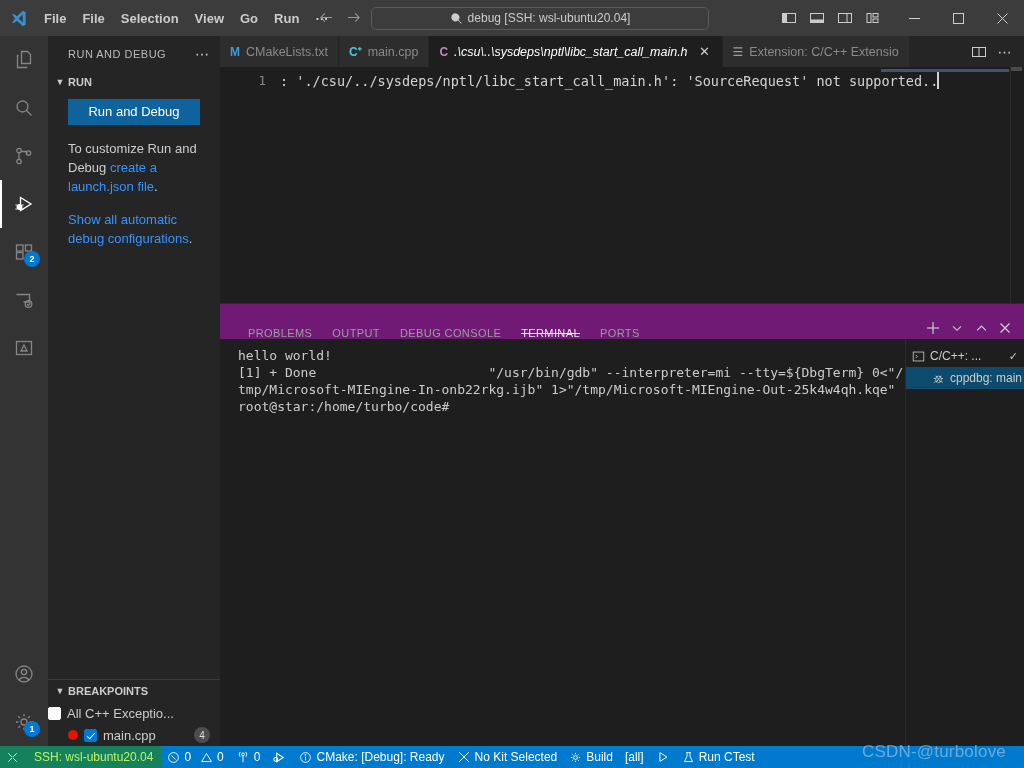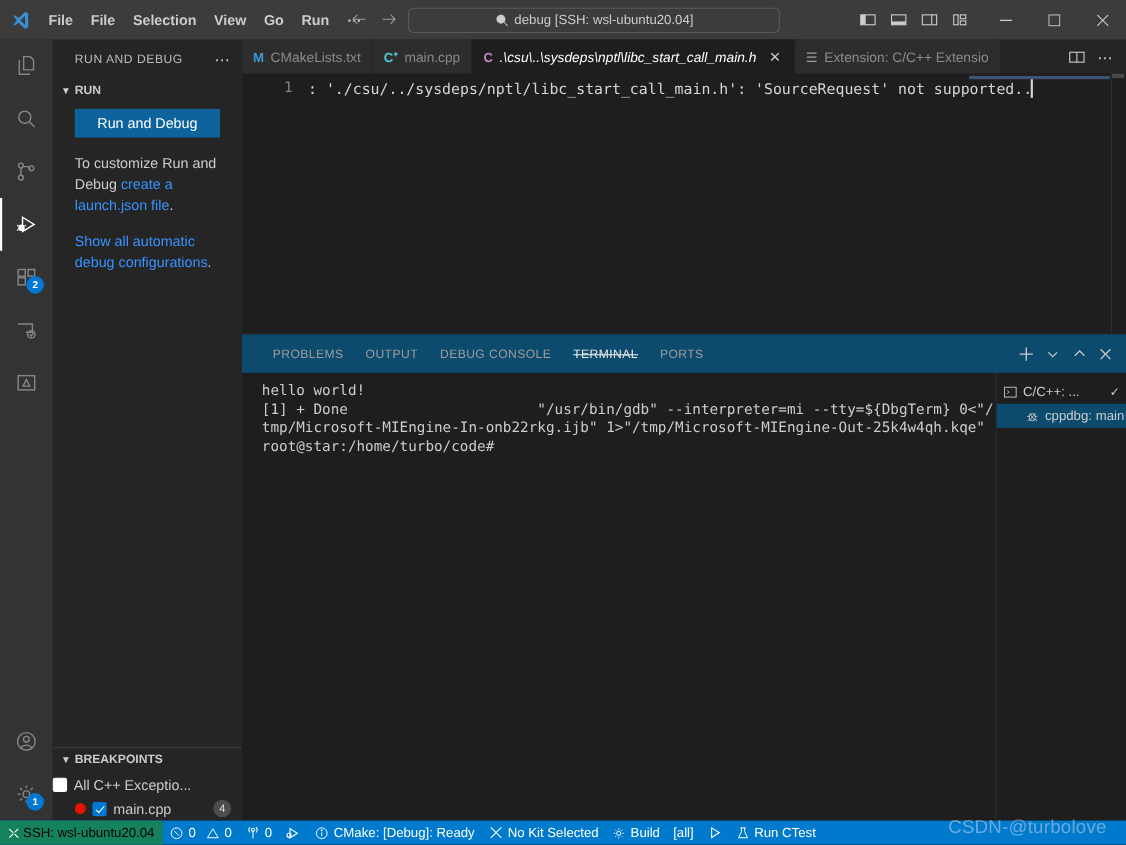--- a/index.html
+++ b/index.html
@@ -168,21 +168,21 @@
     width: 14px; flex: 0 0 14px; background: #1e1e1e; border-left: 1px solid #2b2b2b;
     position: relative;
   }
   .editor-rail .thumb { position: absolute; top: 0; left: 0; right: 2px; height: 4px; background: #4a4a4a; }
   .minimap-strip { position:absolute; top:2px; left:-130px; width:128px; height:3px; background:#3f5372; }
 
   
   .panel { flex: 0 0 auto; height: 443px; display: flex; flex-direction: column; background: #1e1e1e;
            border-top: 1px solid #2b2b2b; }
   .panel-tabs {
-    height: 35px; flex: 0 0 35px; display: flex; align-items: center; background: #0c4a6e;
+    height: 35px; flex: 0 0 35px; display: flex; align-items: flex-end; background: #701a75;
     padding-left: 18px;
   }
   .ptab {
     display: flex; align-items: center; font-size: 11px; letter-spacing: .4px; color: #9d9d9d;
     padding: 0 10px; position: relative; text-transform: uppercase;
   }
   .ptab.active { color: #e7e7e7; }
   .ptab.active::after {
     content: ''; position: absolute; left: 10px; right: 10px; bottom: 5px; height: 1px; background: #e7e7e7;
   }
@@ -204,22 +204,22 @@
   }
   .tl-item.active { background: #0c4a6e; padding-left: 26px; }
   .tl-item .tick { margin-left: auto; color: #cccccc; font-size: 11px; }
 
   
   .statusbar {
     height: 22px; flex: 0 0 22px; display: flex; align-items: center; background: #007acc;
     color: #ffffff; font-size: 12px; position: relative;
   }
   .sb-remote {
-    background: #16825d; height: 100%; display: flex; align-items: center; gap: 2px;
-    padding: 0 8px 0 6px; color: #000000;
+    background: #16825d; height: 100%; display: flex; align-items: center; gap: 15px;
+    padding: 0 8px 0 6px; color: #bef264;
   }
   .sb-item { display: flex; align-items: center; gap: 4px; padding: 0 6px; height: 100%; white-space: nowrap; }
   .sb-right { margin-left: auto; display: flex; align-items: center; height: 100%; }
   .watermark {
     position: absolute; right: 18px; top: -4px; font-size: 17px; color: rgba(190,210,235,.55);
     font-family: "Liberation Sans", sans-serif; pointer-events: none; letter-spacing: .2px;
   }
   svg { display: block; }
 </style>
 </head>

